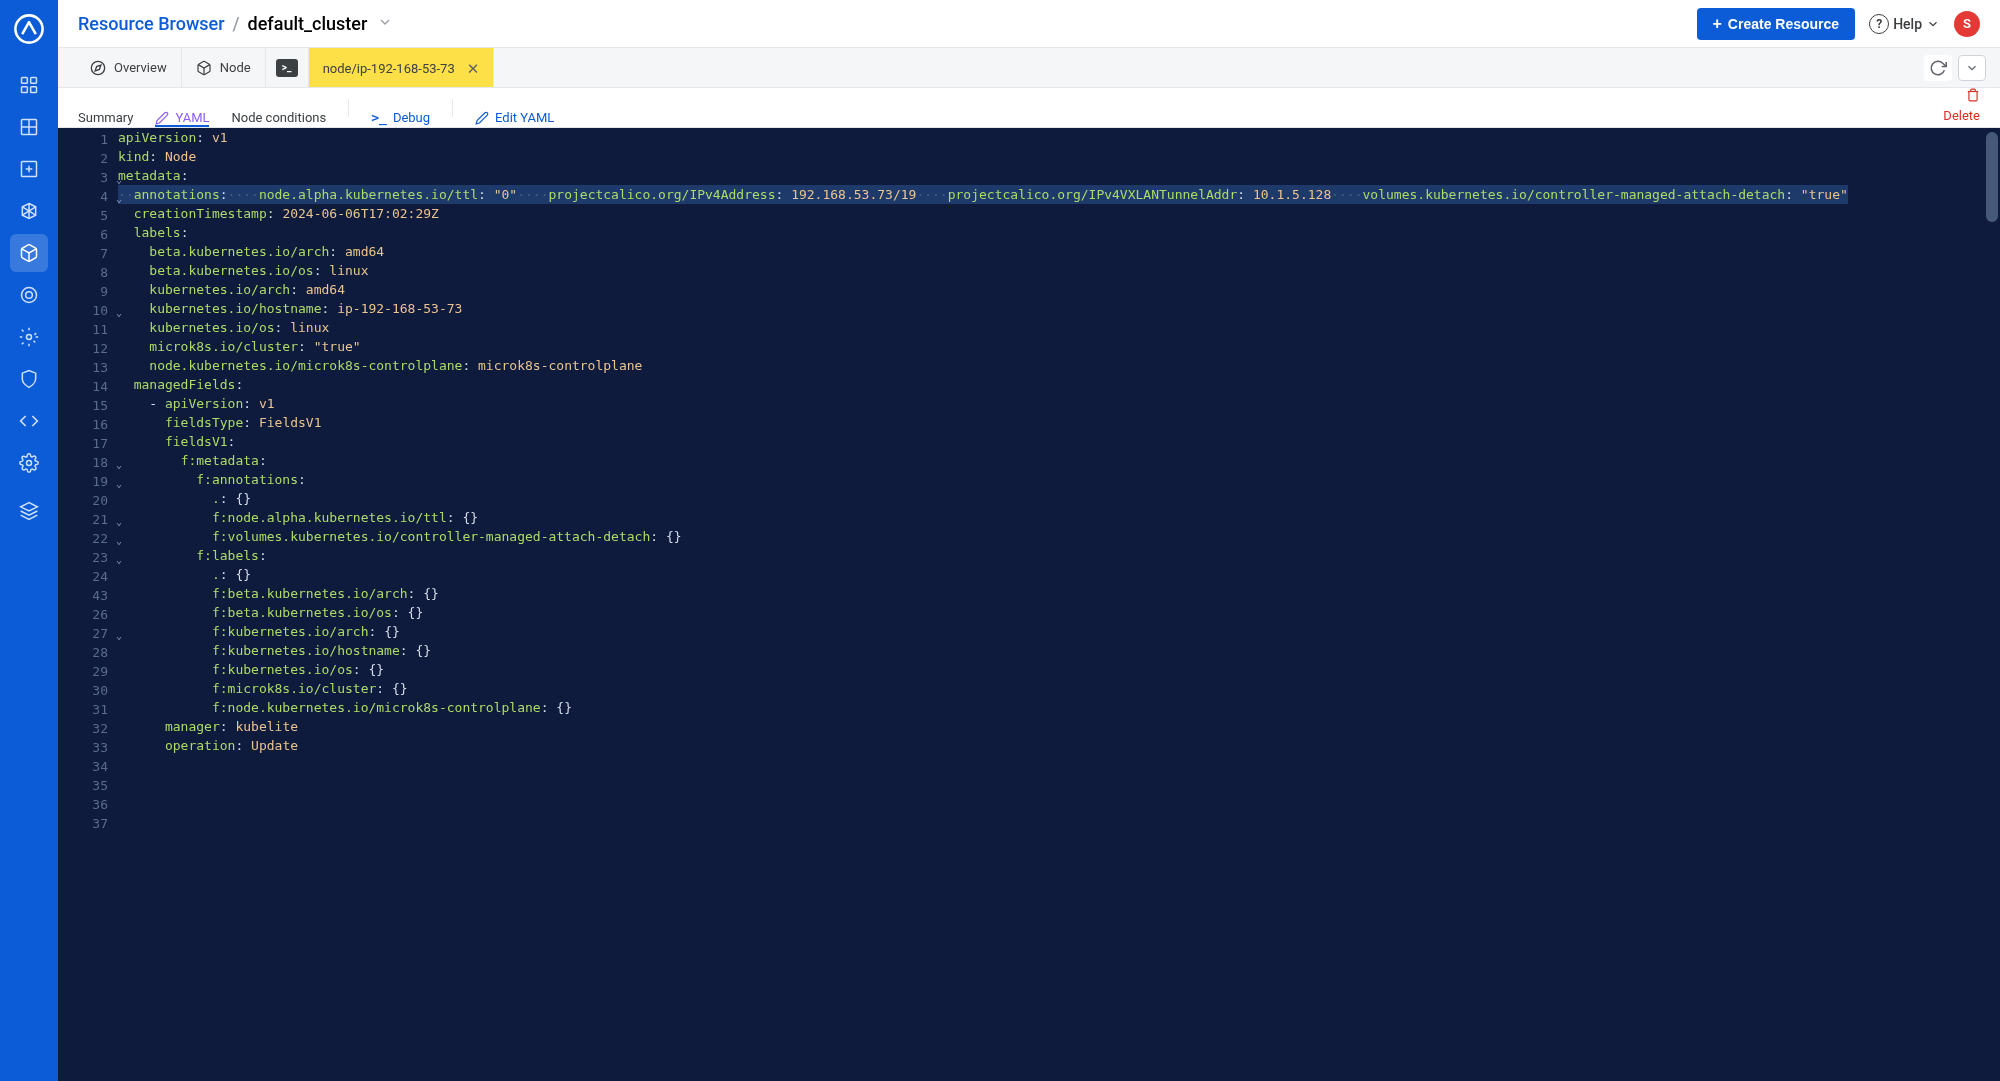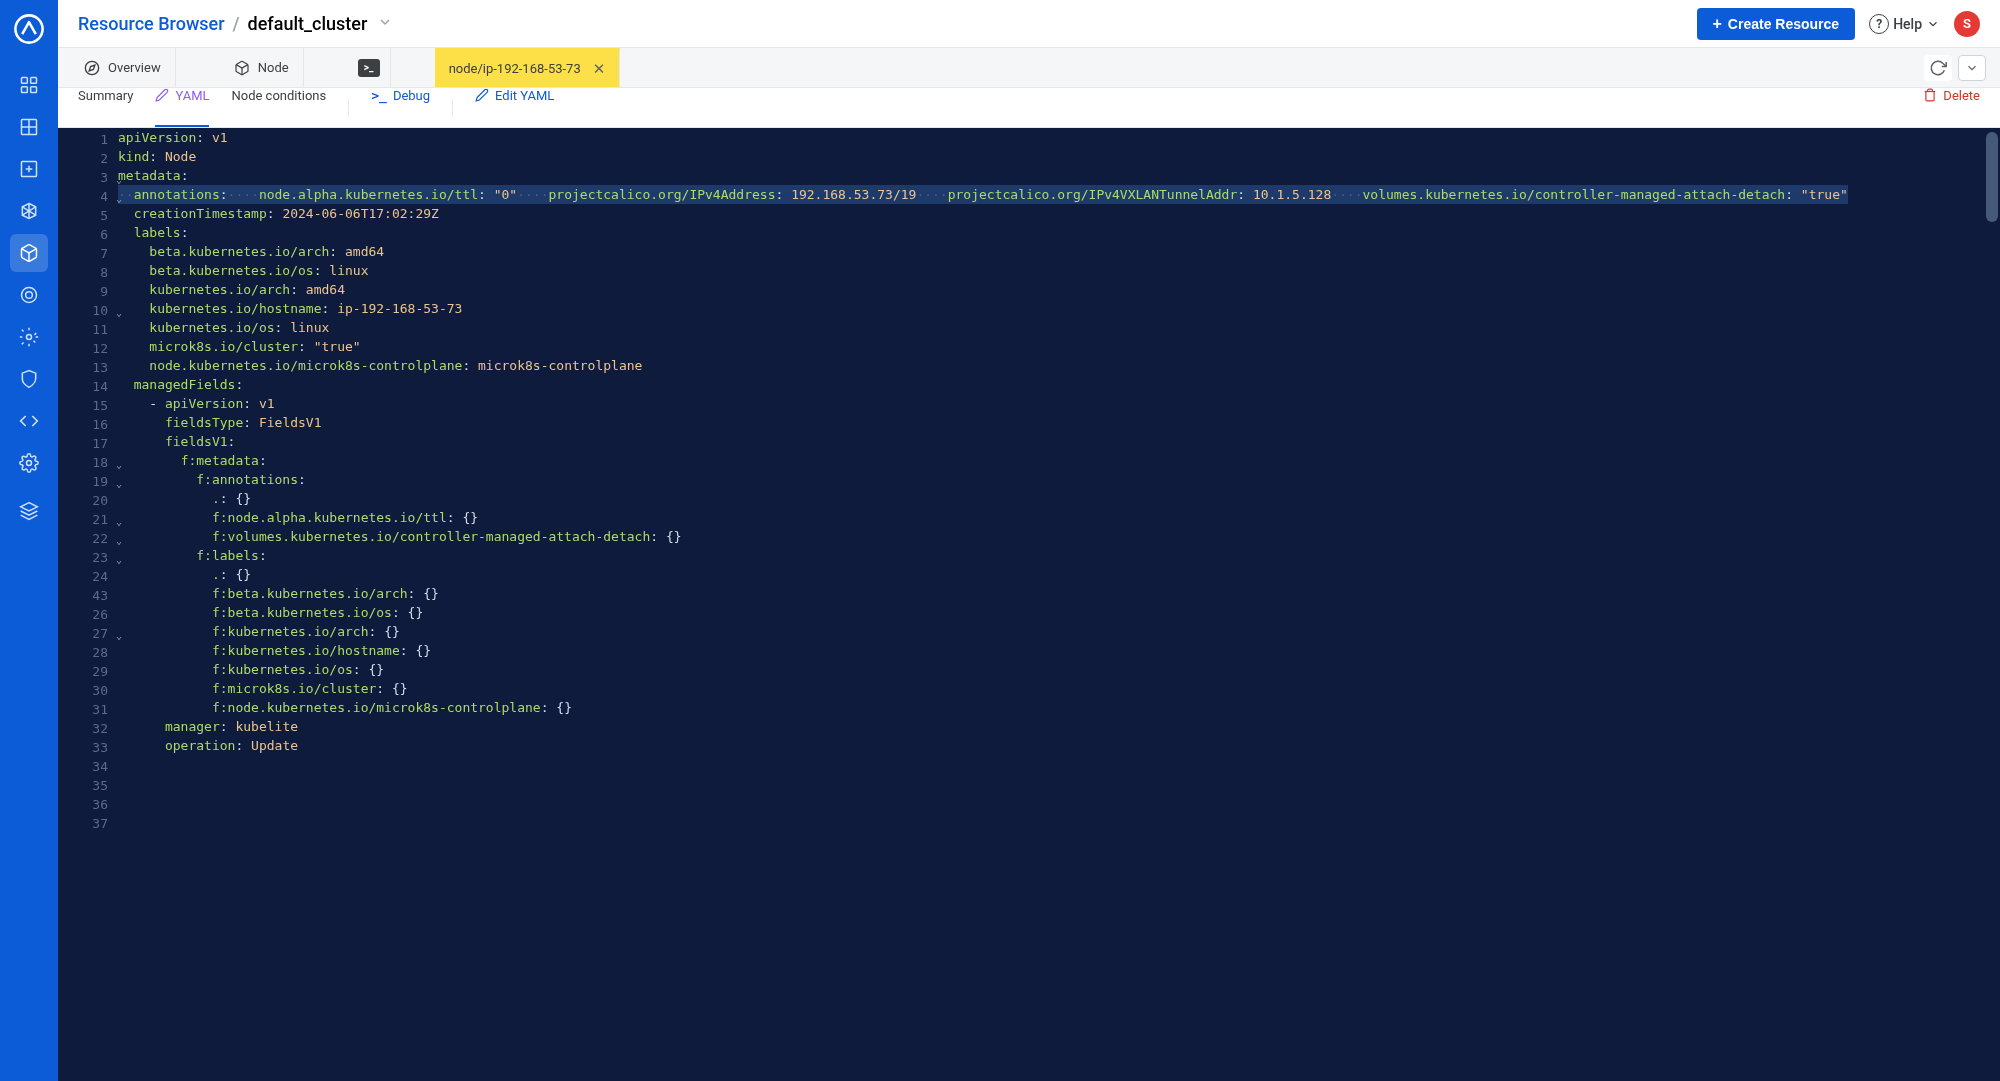--- a/index.html
+++ b/index.html
@@ -25,39 +25,39 @@
 .breadcrumb .current { color: #000000; }
 .breadcrumb .chev { color: #9aa0a6; margin-left: 2px; }
 .header-spacer { flex: 1; }
 .btn-primary { background: #0b5cd6; color: #fff; border: none; border-radius: 4px; padding: 8px 16px; font-size: 14px; font-weight: 600; cursor: pointer; display: flex; align-items: center; gap: 6px; }
 .btn-primary .plus { font-size: 16px; line-height: 1; }
 .help { display: flex; align-items: center; gap: 4px; cursor: pointer; color: #3c4043; font-weight: 500;}
 .help .qmark { width: 20px; height: 20px; border: 1.5px solid #3c4043; border-radius: 50%; display:flex; align-items:center; justify-content:center; font-size: 12px; font-weight: bold;}
 .avatar { width: 26px; height: 26px; border-radius: 50%; background: #e53935; color: #fff; display:flex; align-items:center; justify-content:center; font-weight: 600; font-size: 13px; cursor: pointer;}
 
 
-.tabbar { height: 40px; background: #f5f6f8; border-bottom: 1px solid #e4e7ec; display: flex; align-items: stretch; padding-left: 12px; gap: 44px; }
+.tabbar { height: 40px; background: #f5f6f8; border-bottom: 1px solid #e4e7ec; display: flex; align-items: stretch; padding-left: 18px; }
 .tab { display: flex; align-items: center; gap: 8px; padding: 0 14px; cursor: pointer; color: #3c4043; font-size: 13px; border-right: 1px solid #e4e7ec; position: relative;}
 .tab.active { background: #fde047; border-top: 2px solid transparent; }
 .tab .close { color: #5f6368; font-size: 15px; margin-left: 4px;}
 .tab svg { width: 16px; height: 16px; }
 .tab-icononly { display:flex; align-items:center; padding: 0 10px; cursor:pointer; border-right: 1px solid #e4e7ec;}
 .tab-icononly .term { width: 22px; height: 18px; background: #3c4043; border-radius: 3px; display:flex; align-items:center; justify-content:center; color:#fff; font-size:10px; font-weight:bold;}
 .tabbar-right { margin-left: auto; display: flex; align-items: center; gap: 6px; padding-right: 14px; }
 .icon-btn { width: 28px; height: 26px; border: 1px solid #d0d4da; border-radius: 4px; background: #fff; display:flex; align-items:center; justify-content:center; cursor:pointer; color:#5f6368;}
 
 
 .subtabbar { height: 40px; background: #fff; border-bottom: 1px solid #e4e7ec; display: flex; align-items: center; padding: 0 20px; gap: 22px; font-size: 13px; }
-.subtab { display: flex; align-items: flex-start; gap: 6px; cursor: pointer; color: #3c4043; height: 100%; border-bottom: 2px solid transparent;}
+.subtab { display: flex; align-items: flex-end; gap: 6px; cursor: pointer; color: #3c4043; height: 100%; border-bottom: 2px solid transparent;}
 .subtab.active { color: #8b5cf6; border-bottom-color: #0b5cd6; }
 .subtab svg { width: 14px; height: 14px; }
 .subtab-divider { width: 1px; height: 18px; background: #e4e7ec; }
 .subtab.blue { color: #0b5cd6; }
 .subtab-spacer { flex: 1; }
-.subtab.danger { color: #d93025; }
+.subtab.danger { color: #d93025; flex-direction: column; }
 
 
 .editor { flex: 1; background: #0e1b3c; overflow: auto; font-family: "SF Mono", "Monaco", "Consolas", monospace; font-size: 13px; line-height: 19px; position: relative; }
 .editor-inner { display: flex; }
 .gutter { width: 60px; text-align: right; padding-right: 10px; color: #5a6b8c; user-select: none; flex-shrink: 0; padding-top: 2px;}
 .gutter .ln { height: 19px; position: relative;}
 .gutter .fold { position: absolute; right: -14px; top: 2px; color: #94a3c4; font-size: 10px; cursor: pointer;}
 .code { flex: 1; padding-top: 0; white-space: pre; color: #d6deeb; }
 .code .line { height: 19px; }
 .code .line.sel { background: #1e3a6b; display: inline-block; }

